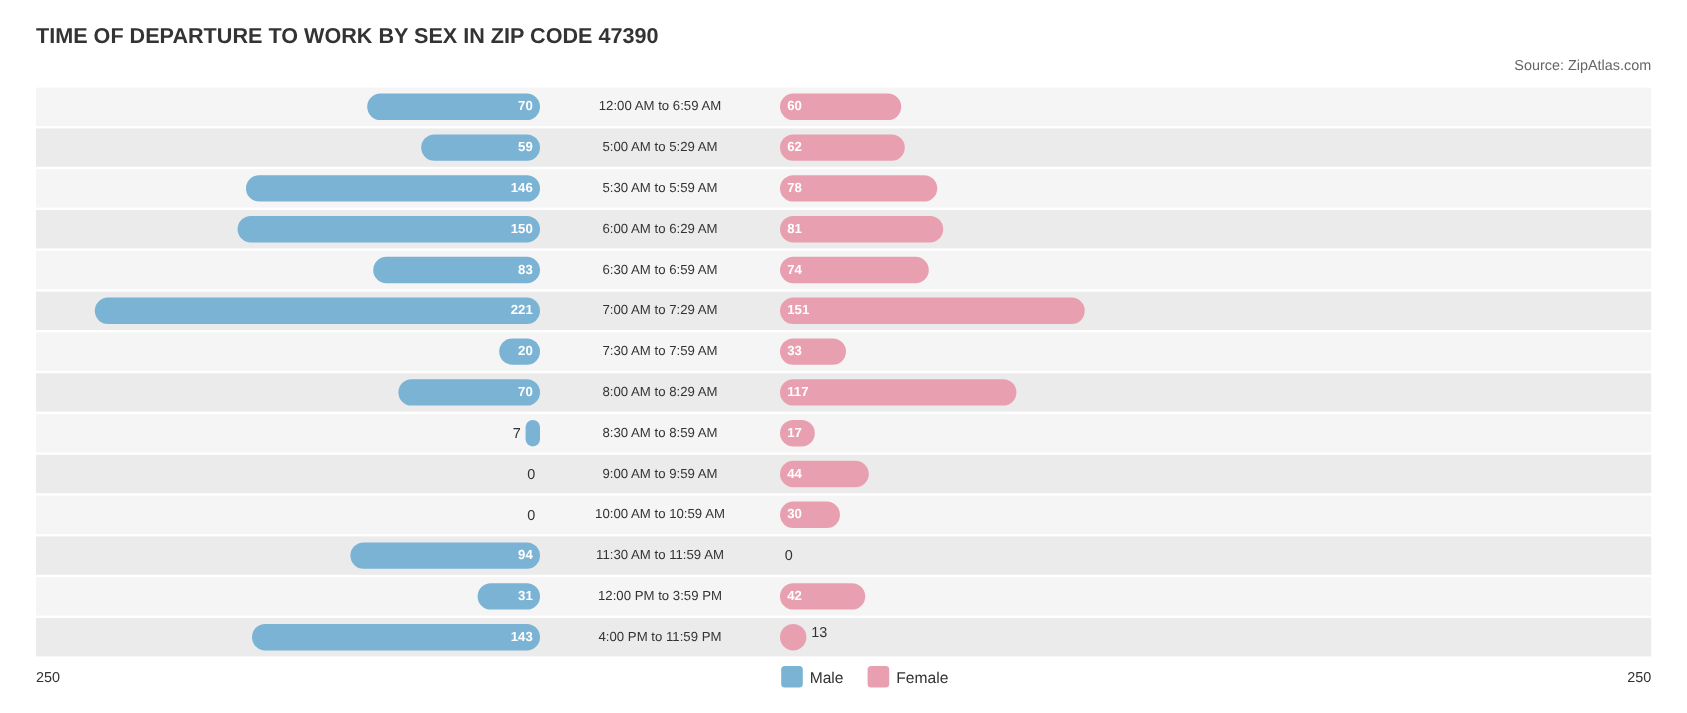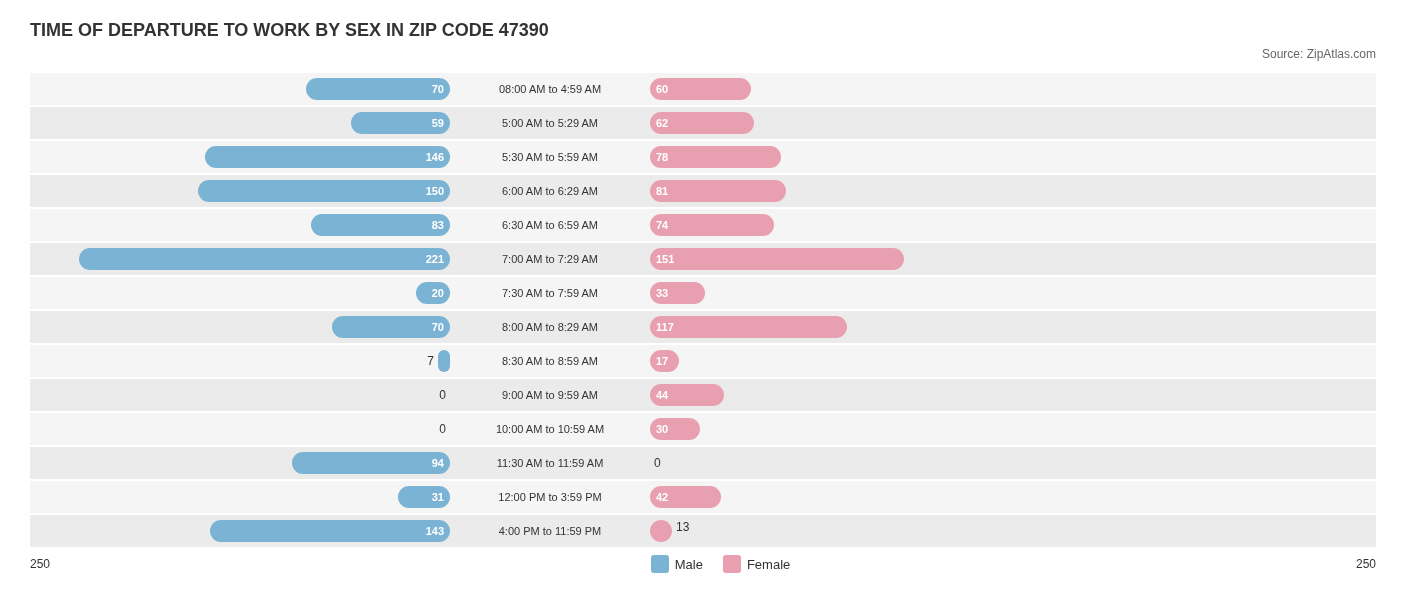--- a/index.html
+++ b/index.html
@@ -131,21 +131,21 @@
 <body>
 
 <div class="chart-title">TIME OF DEPARTURE TO WORK BY SEX IN ZIP CODE 47390</div>
 <div class="source-text">Source: ZipAtlas.com</div>
 
 <div class="chart-area" id="chart-area">
     <div class="row">
       <div class="left-bar-container">
         <div class="bar-male" style="width: 144px;">70</div>
       </div>
-      <div class="label-cell">08:00 AM to 4:59 AM</div>
+      <div class="label-cell">12:00 AM to 6:59 AM</div>
       <div class="right-bar-container">
         <div class="bar-female" style="width: 101px;">60</div>
       </div>
     </div>
     <div class="row">
       <div class="left-bar-container">
         <div class="bar-male" style="width: 99px;">59</div>
       </div>
       <div class="label-cell">5:00 AM to 5:29 AM</div>
       <div class="right-bar-container">

